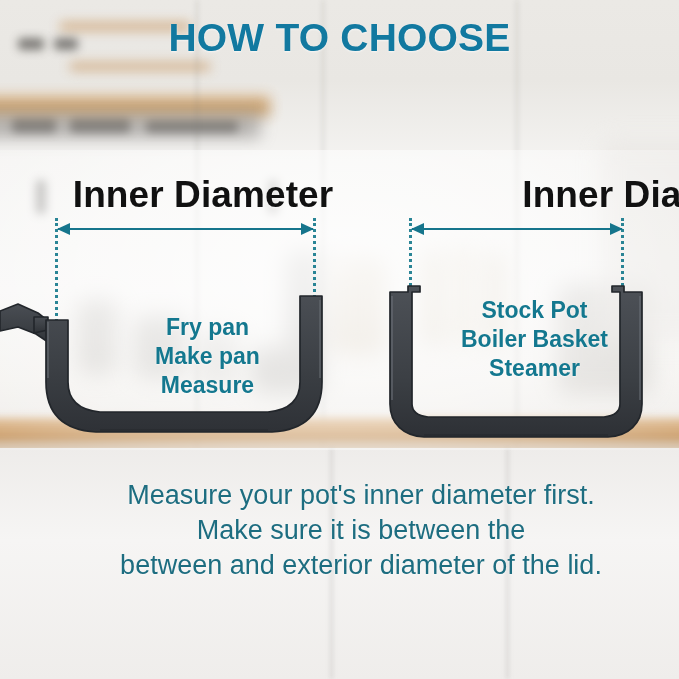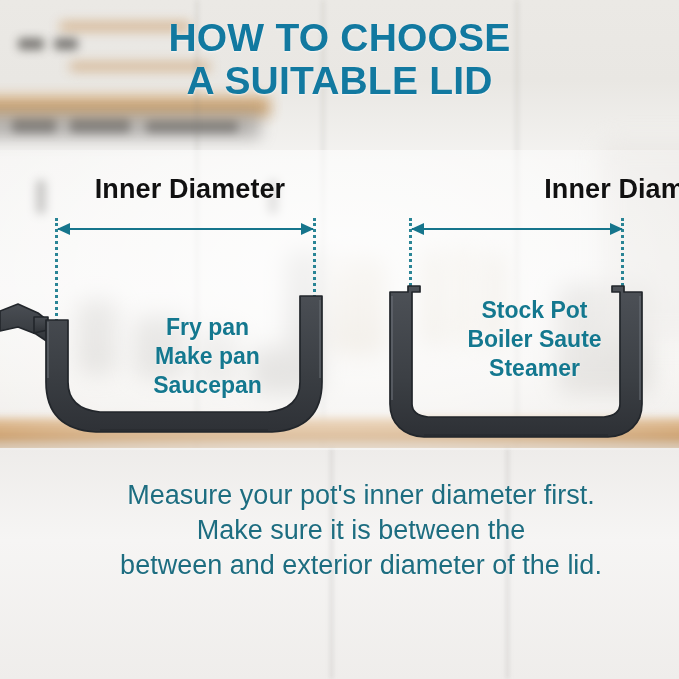--- a/index.html
+++ b/index.html
@@ -150,24 +150,25 @@
     letter-spacing: .2px;
     text-shadow: 0 1px 2px rgba(255,255,255,.65);
   }
   .headline span { display: block; }
 
   
   .dim-label {
     position: absolute;
     top: 174px;
     color: #111111;
-    font-size: 27px;
+    font-size: 37px;
     font-weight: bold;
     letter-spacing: .1px;
     text-shadow: 0 1px 2px rgba(255,255,255,.7);
+    margin-left: 13px;
   }
   .dim-label.left  { left: 0;   width: 380px; text-align: center; }
   .dim-label.right { left: 300px; width: 679px; text-align: center; }
 
   
   .guide {
     position: absolute;
     width: 0;
     border-left: 3px dotted #1f7f91;
     opacity: .95;
@@ -260,21 +261,20 @@
     <div class="bg-counter-edge"></div>
     <div class="bg-lower"></div>
     <div class="bg-lower-seam" style="left:330px;"></div>
     <div class="bg-lower-seam" style="left:506px;"></div>
 
     <div class="bg-wash"></div>
   </div>
 
   <div class="headline">
     <span>HOW TO CHOOSE</span>
-    <span>A SUITABLE LID</span>
   </div>
 
   <div class="dim-label left">Inner Diameter</div>
   <div class="dim-label right">Inner Diameter</div>
 
   <div class="guide" style="left:55px;  top:218px; height:116px;"></div>
   <div class="guide" style="left:313px; top:218px; height:110px;"></div>
   <div class="arrow-row" style="left:58px; top:228px; width:255px;">
     <span class="arrow-head lft"></span>
     <span class="arrow-head rgt"></span>
@@ -347,26 +347,26 @@
                L408,292 Z"></path>
       <path fill="none" stroke="#6b7078" stroke-width="1.4" opacity=".8" d="M392,296 L392,400"></path>
       <path fill="none" stroke="#6b7078" stroke-width="1.4" opacity=".75" d="M640,296 L640,400"></path>
       <path fill="none" stroke="#1f2327" stroke-width="1.2" opacity=".55" d="M424,435 L608,435"></path>
     </g>
   </svg>
 
   <div class="vessel-label left">
     <span>Fry pan</span>
     <span>Make pan</span>
-    <span>Saucepan</span>
+    <span>Measure</span>
   </div>
 
   <div class="vessel-label right">
     <span>Stock Pot</span>
-    <span>Boiler Saute</span>
+    <span>Boiler Basket</span>
     <span>Steamer</span>
   </div>
 
   <div class="footer">
     <span>Measure your pot's inner diameter first.</span>
     <span>Make sure it is between the</span>
     <span>between and exterior diameter of the lid.</span>
   </div>
 
 </div>

